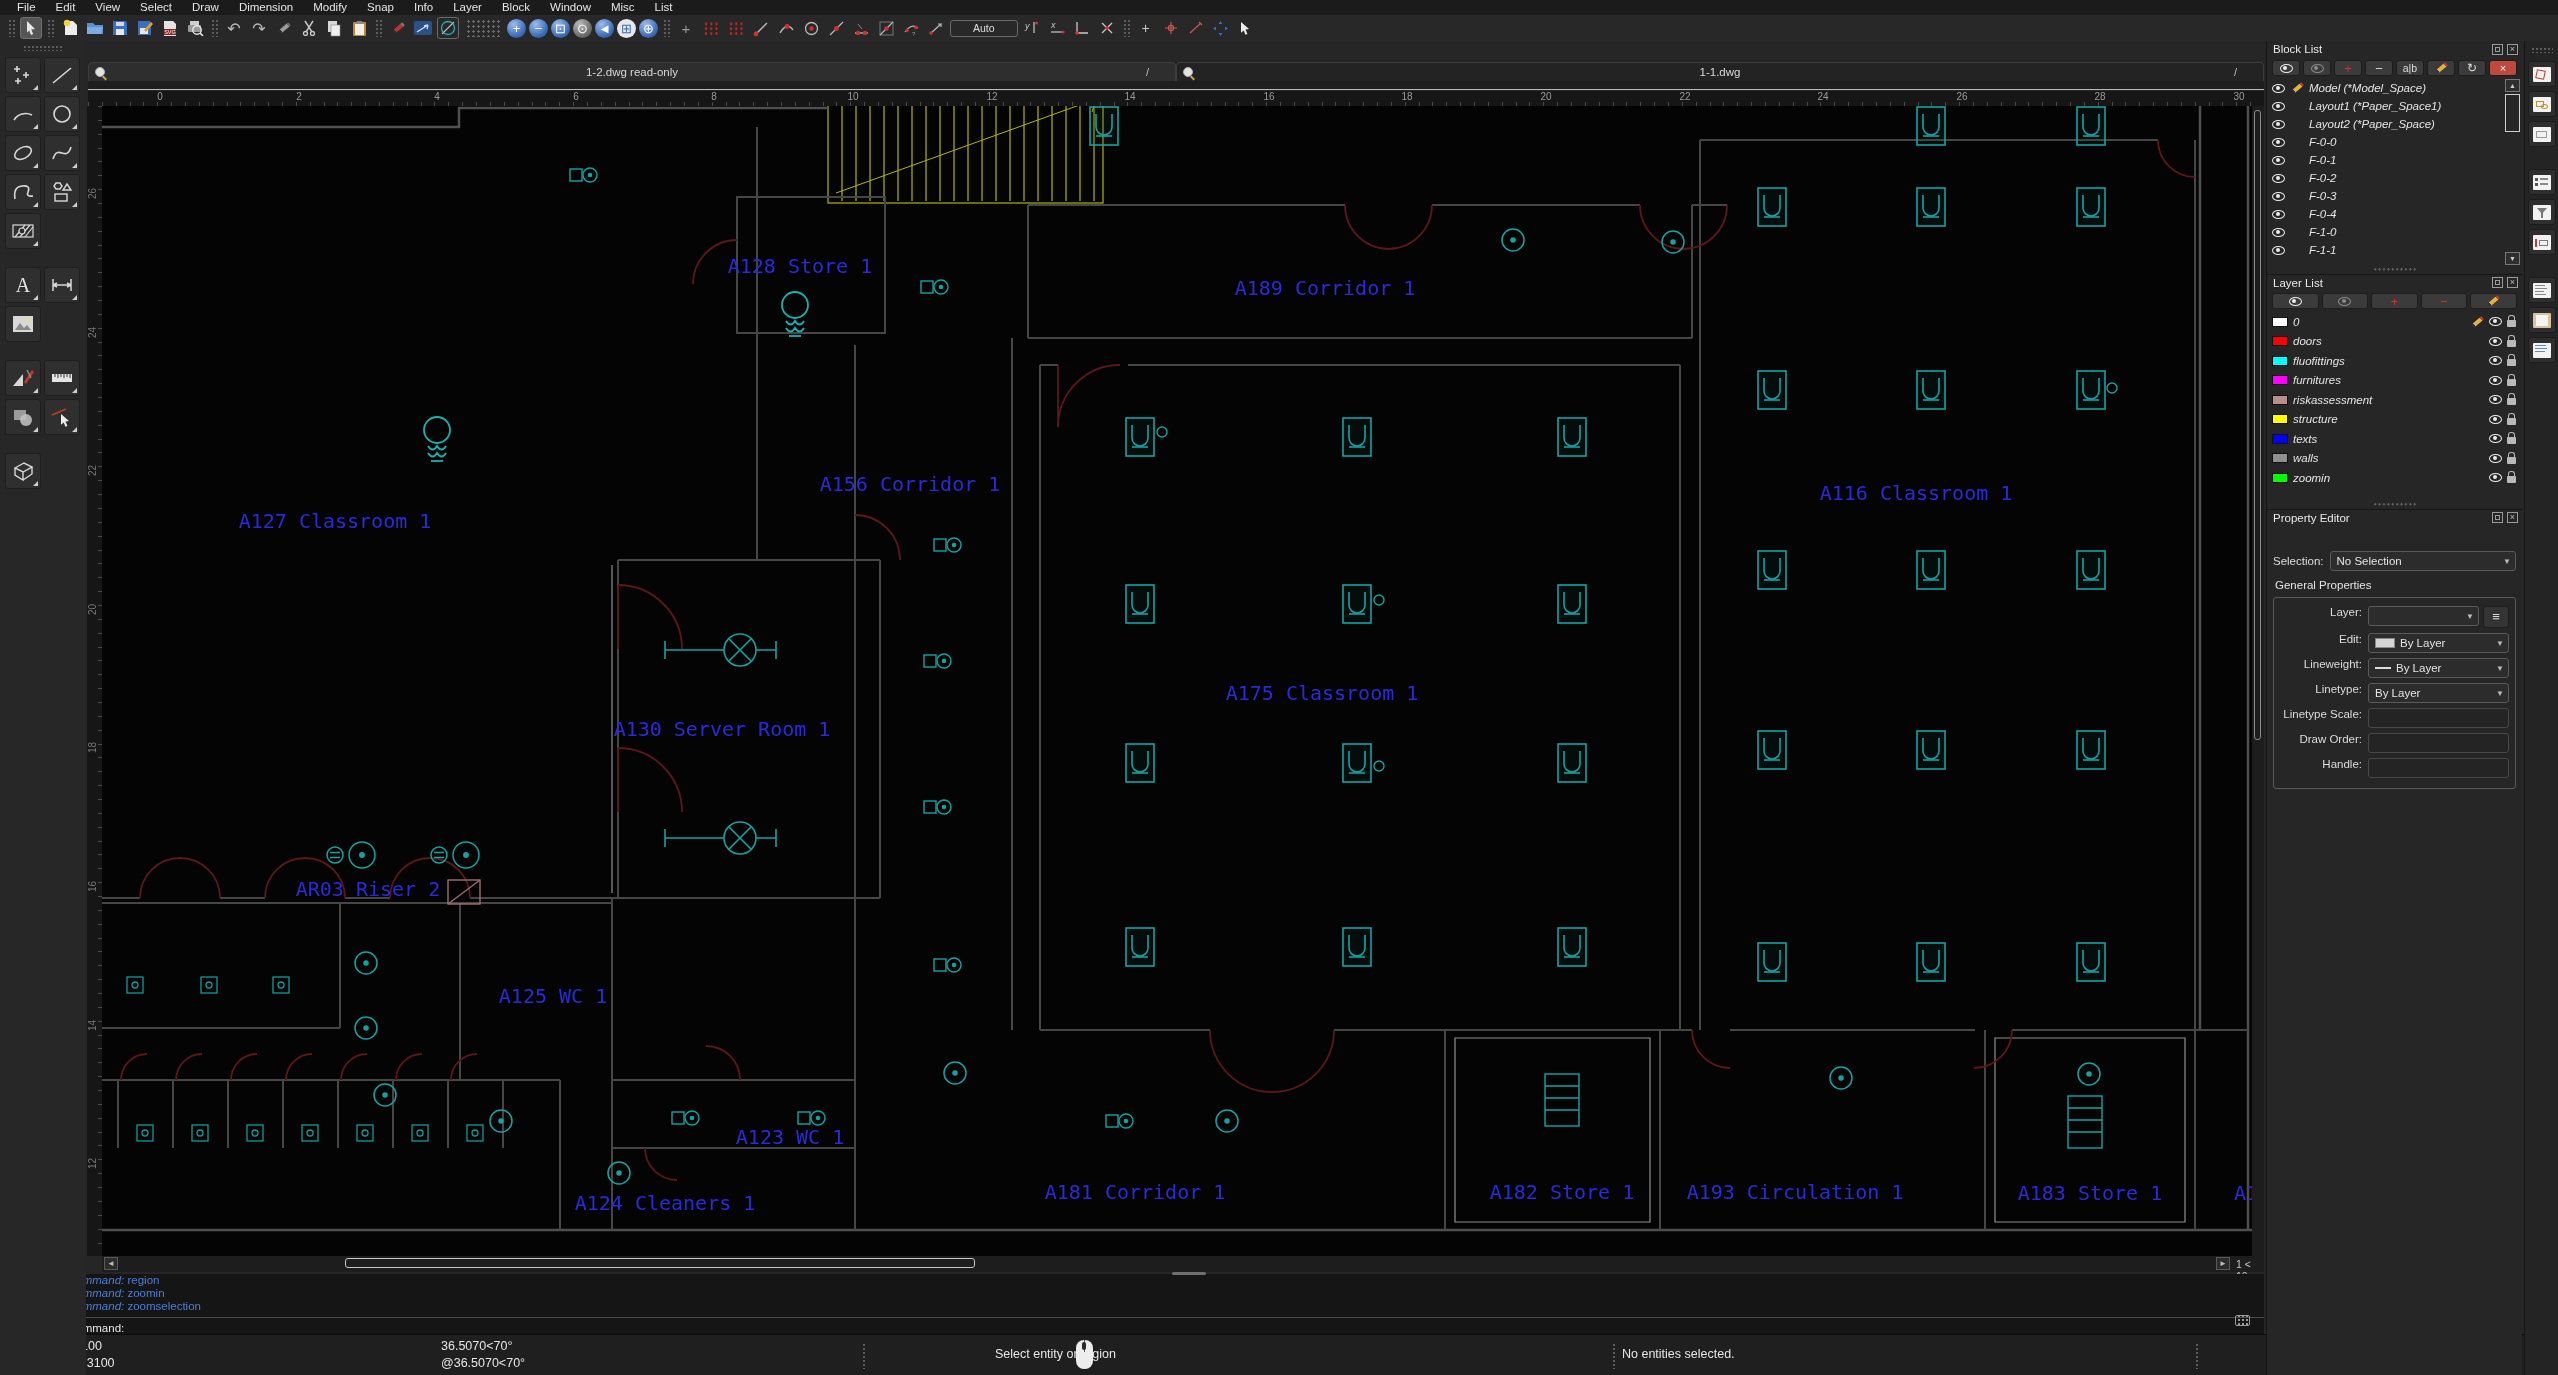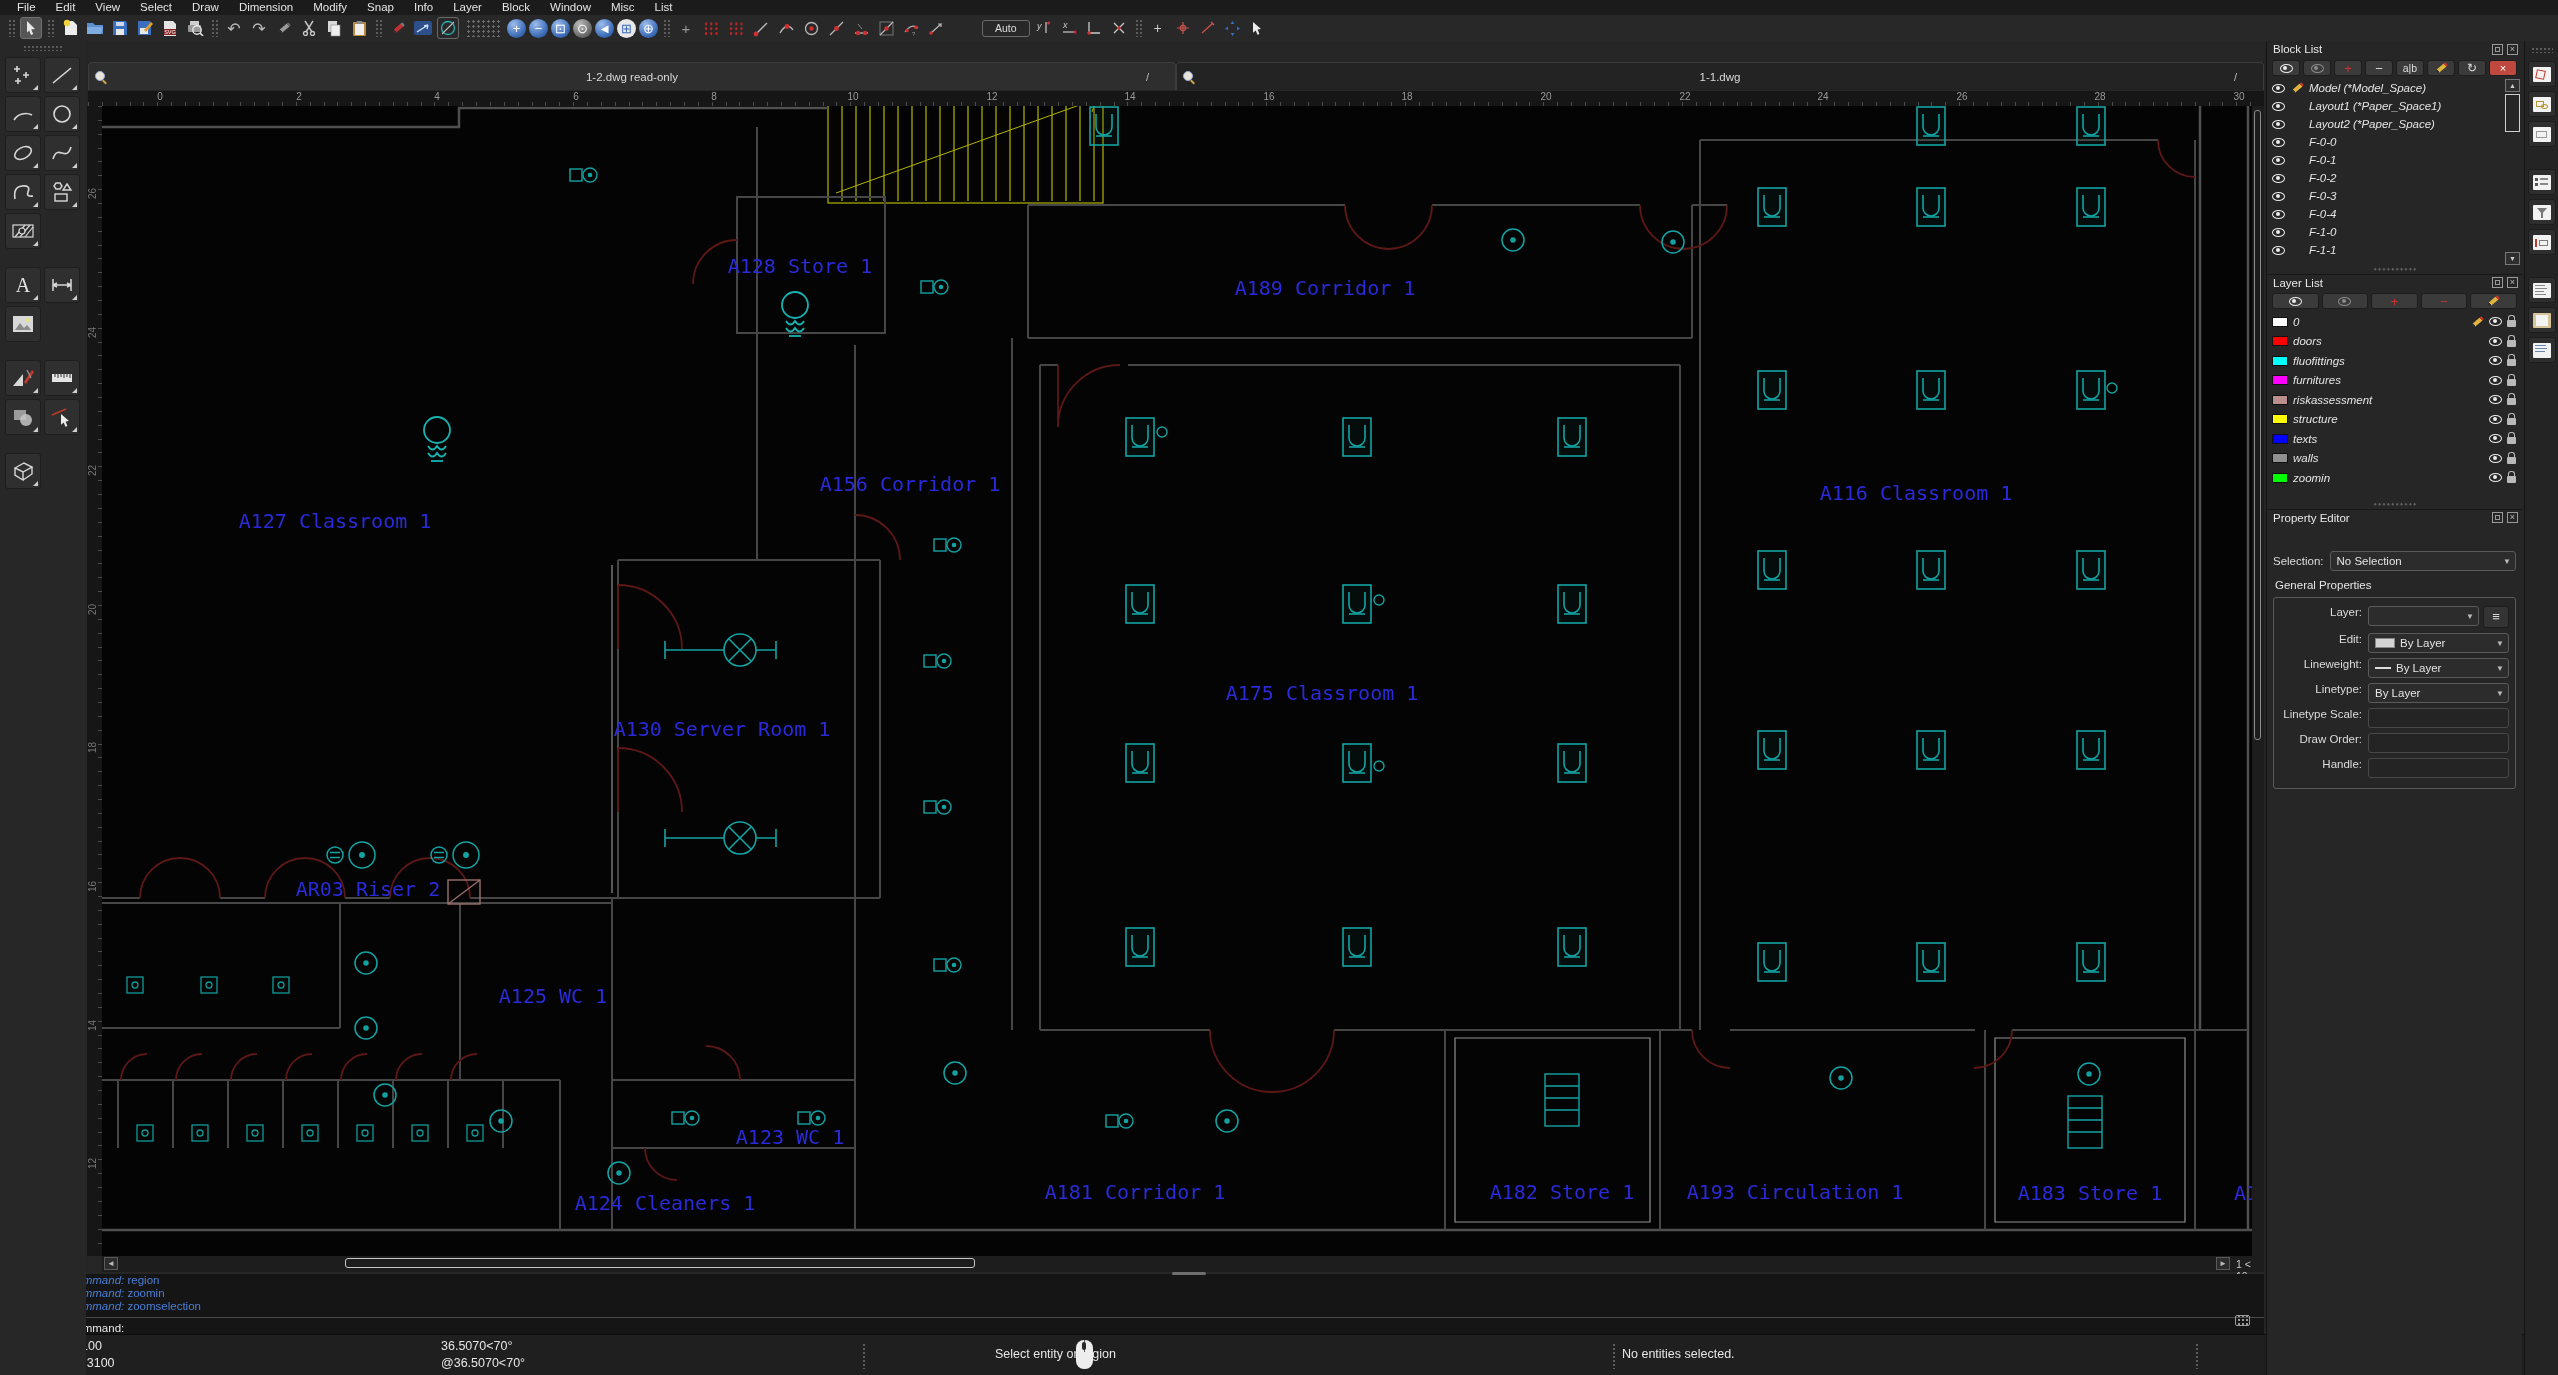--- a/index.html
+++ b/index.html
@@ -14,36 +14,36 @@
   
   #toolbar { position:absolute; left:0; top:15px; width:2558px; height:26px; background:#282828; display:flex; align-items:center; gap:3px; padding-left:6px; z-index:29; }
   .vgrip { width:7px; height:18px; background:radial-gradient(#5c5c5c 1px, transparent 1.3px) 0 0/4px 4px; margin:0 2px; flex:none; }
   .tb { width:22px; height:22px; border-radius:3px; display:flex; align-items:center; justify-content:center; flex:none; color:#cfcfcf; font-size:14px; }
   .tb.active { background:#555; border:1px solid #707070; }
   .tb svg { display:block; }
   .zb { width:19px; height:19px; border-radius:50%; background:radial-gradient(circle at 35% 28%, #9cbcec, #3c6cb8 65%, #27497f); color:#fff; font-size:13px; line-height:19px; text-align:center; flex:none; }
   .zb.gray { background:radial-gradient(circle at 35% 28%, #bbb, #6a6a6a 65%, #4a4a4a); }
   .dotsblock { width:34px; height:18px; background:radial-gradient(#6a6a6a 1px, transparent 1.3px) 0 0/5px 5px; flex:none; margin:0 4px; }
   .reddots { width:16px; height:14px; background:radial-gradient(#c42424 1.1px, transparent 1.4px) 0.5px 0.5px/5.2px 4.8px; }
-  .autobtn { height:17px; padding:0 12px; border:1px solid #6a6a6a; border-radius:3px; font-size:10.5px; color:#ddd; line-height:15px; flex:none;margin-left:32px; }
+  .autobtn { height:17px; padding:0 22px; border:1px solid #6a6a6a; border-radius:3px; font-size:10.5px; color:#ddd; line-height:15px; flex:none; }
   .pencil { width:13px; height:3.5px; border-radius:1px; background:linear-gradient(90deg,#303030 14%,#e0b33c 14%,#e0b33c 80%,#c0392b 80%); transform:rotate(-40deg); }
   .pencil.red { background:linear-gradient(90deg,#303030 14%,#c03030 14%,#c03030 80%,#777 80%); }
   .pencil.gray { background:linear-gradient(90deg,#303030 14%,#9a9a9a 14%,#9a9a9a 80%,#666 80%); }
 
   
   #leftdock { position:absolute; left:0; top:41px; width:86px; height:1334px; background:#272727; z-index:20; }
   #leftdock .hgrip { width:40px; height:6px; margin:4px auto 6px; background:radial-gradient(#5c5c5c 1px, transparent 1.3px) 0 0/4px 4px; }
   .toolgrid { display:flex; flex-wrap:wrap; width:80px; margin-left:5px; gap:3px; }
   .tool { position:relative; width:36px; height:36px; background:#2f2f2f; border:1px solid #1e1e1e; border-radius:3px; display:flex; align-items:center; justify-content:center; }
   .tool .sub { position:absolute; right:2px; bottom:2px; width:0; height:0; border-left:5px solid transparent; border-bottom:5px solid #cfcfcf; }
   .toolspacer { width:80px; height:12px; }
 
   
   #tabbar { position:absolute; left:88px; top:62px; width:2176px; height:28px; display:flex; background:#1e1e1e; border-bottom:1px solid #b9b9b9; z-index:10; }
-  .dtab { position:relative; width:50%; height:28px; background:#232323; border:1px solid #3c3c3c; border-bottom:none; border-radius:4px 4px 0 0; display:flex; align-items:center; font-size:11.5px; color:#d8d8d8; }
+  .dtab { position:relative; width:50%; height:19px; background:#232323; border:1px solid #3c3c3c; border-bottom:none; border-radius:4px 4px 0 0; display:flex; align-items:center; font-size:11.5px; color:#d8d8d8; }
   .dtab.active { background:#2e2e2e; }
   .dtab .lbl { position:absolute; left:0; right:0; text-align:center; }
   .tabicon { width:13px; height:13px; margin-left:5px; position:relative; flex:none; z-index:2; }
   .tabicon::before { content:""; position:absolute; left:1px; top:1px; width:8px; height:8px; border:1.6px solid #9ab0d8; border-radius:50%; background:#e8e4d8; }
   .tabicon::after { content:""; position:absolute; right:0; bottom:0; width:5px; height:2px; background:#caa64b; transform:rotate(45deg); }
   .tabslash { position:absolute; right:26px; color:#bbb; font-size:11px; }
 
   
   #hruler { position:absolute; left:88px; top:91px; width:2176px; height:15px; background:#161616; z-index:5;
             background-image:repeating-linear-gradient(90deg,#4b4b4b 0 1px, transparent 1px 13.86px); background-size:100% 4px; background-position:0 11px; background-repeat:no-repeat; }

